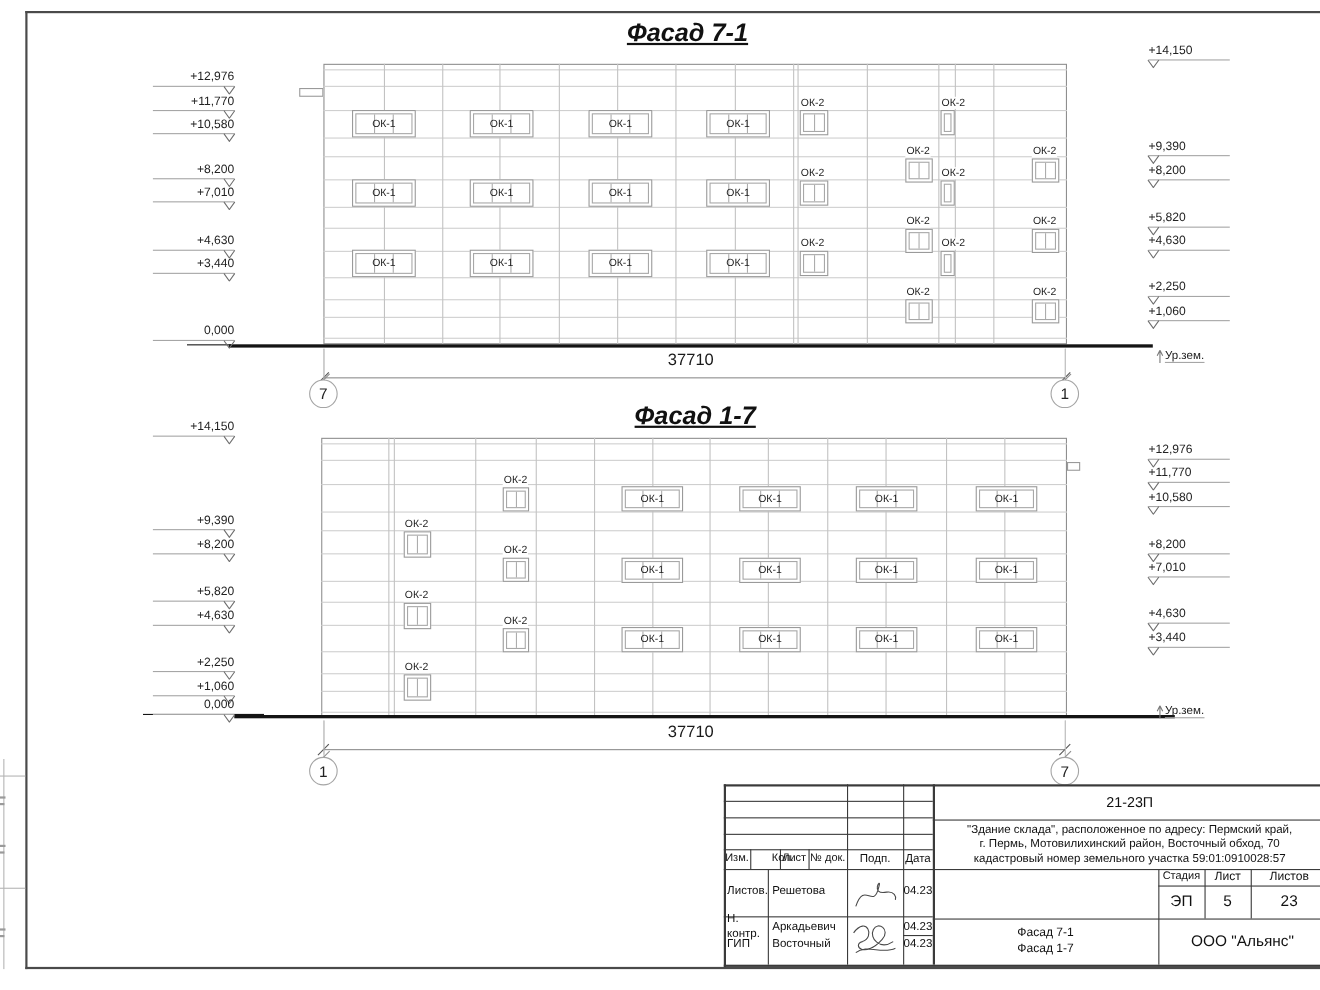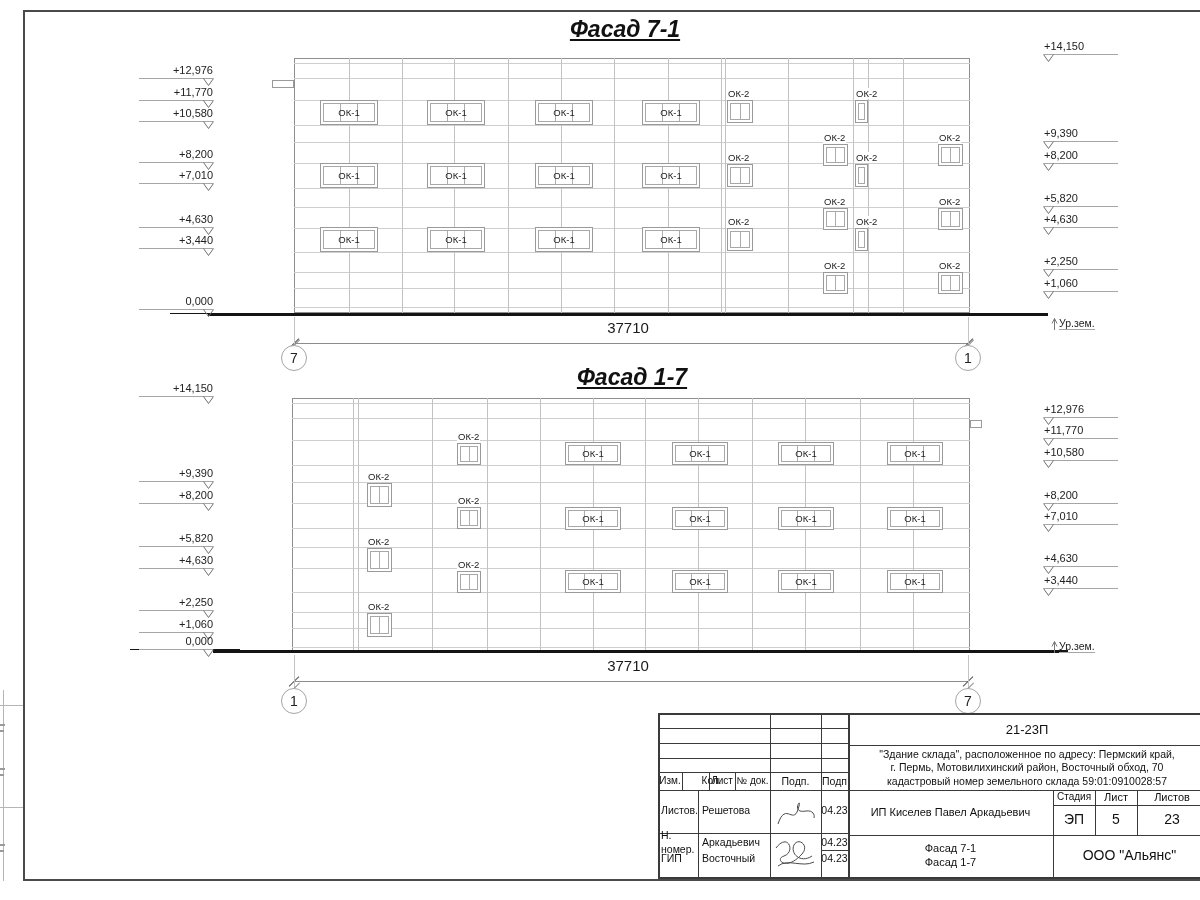--- a/index.html
+++ b/index.html
@@ -568,46 +568,45 @@
     <div class="ln" style="left:190px;top:122px;width:358px;height:1px"></div>
     <div class="ln" style="left:395px;top:77px;width:1px;height:87px"></div>
     <div class="ln" style="left:437px;top:77px;width:1px;height:45px"></div>
     <div class="ln" style="left:479px;top:77px;width:1px;height:45px"></div>
 
     <div class="cell" style="left:0;top:60px;width:24px;height:17px;font-size:10px">Изм.</div>
     <div class="cell" style="left:40px;top:60px;width:27px;height:17px;font-size:10px">Кол.</div>
     <div class="cell" style="left:51px;top:60px;width:26px;height:17px;font-size:10px">Лист</div>
     <div class="cell" style="left:77px;top:60px;width:35px;height:17px;font-size:10px">№ док.</div>
     <div class="cell" style="left:112px;top:60px;width:51px;height:17px;font-size:10.5px">Подп.</div>
-    <div class="cell" style="left:163px;top:60px;width:27px;height:17px;font-size:10.5px">Подп</div>
+    <div class="cell" style="left:163px;top:60px;width:27px;height:17px;font-size:10.5px">Дата</div>
 
     <div class="cell lft" style="left:0;top:88px;width:42px;height:20px;font-size:10.5px">Листов.</div>
     <div class="cell lft" style="left:41px;top:88px;width:70px;height:20px;font-size:10.5px">Решетова</div>
     <div class="cell" style="left:163px;top:88px;width:27px;height:20px;font-size:10.5px">04.23</div>
-    <div class="cell lft" style="left:0;top:122px;width:42px;height:15px;font-size:10.5px">Н. номер.</div>
+    <div class="cell lft" style="left:0;top:122px;width:42px;height:15px;font-size:10.5px">Н. контр.</div>
     <div class="cell lft" style="left:41px;top:122px;width:72px;height:15px;font-size:10.5px">Аркадьевич</div>
     <div class="cell" style="left:163px;top:122px;width:27px;height:15px;font-size:10.5px">04.23</div>
     <div class="cell lft" style="left:0;top:138px;width:42px;height:15px;font-size:10.5px">ГИП</div>
     <div class="cell lft" style="left:41px;top:138px;width:72px;height:15px;font-size:10.5px">Восточный</div>
     <div class="cell" style="left:163px;top:138px;width:27px;height:15px;font-size:10.5px">04.23</div>
 
     <svg class="sig" width="48" height="38" style="left:114px;top:81px" viewBox="0 0 48 38">
       <path d="M6,30 C14,6 22,34 27,12 C30,2 18,20 34,17 C41,16 43,21 42,24" fill="none" stroke="#4a4a4a" stroke-width="1"></path>
     </svg>
     <svg class="sig" width="54" height="44" style="left:110px;top:119px" viewBox="0 0 54 44">
       <path d="M8,16 C20,0 28,20 16,24 C6,27 18,40 34,22 C42,13 30,5 26,13 C22,21 32,32 44,24 M10,34 C20,26 34,36 46,30" fill="none" stroke="#4a4a4a" stroke-width="1"></path>
     </svg>
 
     <div class="cell" style="left:190px;top:3px;width:358px;height:29px;font-size:13px">21-23П</div>
     <div class="cell" style="left:192px;top:33px;width:354px;height:44px;font-size:10.5px;flex-direction:column">
       <span>"Здание склада", расположенное по адресу: Пермский край,</span>
       <span>г. Пермь, Мотовилихинский район, Восточный обход, 70</span>
-      <span>кадастровый номер земельного склада 59:01:0910028:57</span>
+      <span>кадастровый номер земельного участка 59:01:0910028:57</span>
     </div>
-    <div class="cell" style="left:190px;top:77px;width:205px;height:45px;font-size:11px">ИП Киселев Павел Аркадьевич</div>
     <div class="cell" style="left:395px;top:77px;width:42px;height:15px;font-size:10px">Стадия</div>
     <div class="cell" style="left:437px;top:77px;width:42px;height:15px;font-size:11px">Лист</div>
     <div class="cell" style="left:479px;top:77px;width:70px;height:15px;font-size:11px">Листов</div>
     <div class="cell" style="left:395px;top:92px;width:42px;height:30px;font-size:14px">ЭП</div>
     <div class="cell" style="left:437px;top:92px;width:42px;height:30px;font-size:14px">5</div>
     <div class="cell" style="left:479px;top:92px;width:70px;height:30px;font-size:14px">23</div>
     <div class="cell" style="left:190px;top:122px;width:205px;height:42px;font-size:11px;flex-direction:column">
       <span>Фасад 7-1</span>
       <span>Фасад 1-7</span>
     </div>

